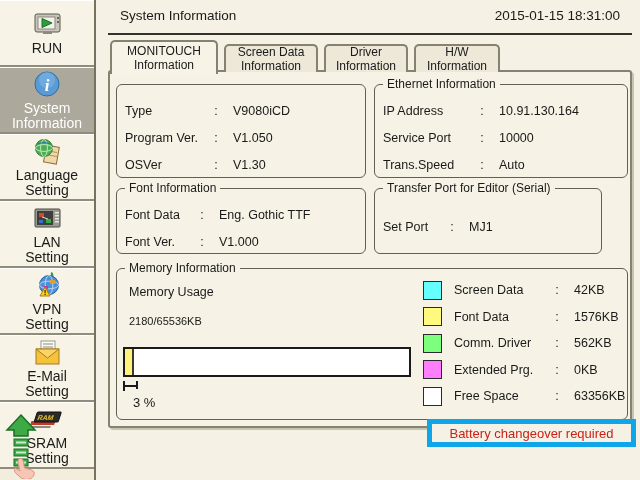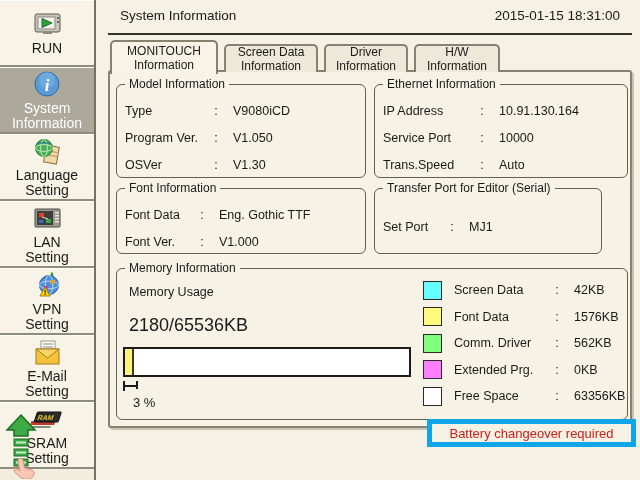--- a/index.html
+++ b/index.html
@@ -54,21 +54,21 @@
   .g-xfer   .lbl{width:62px;} .g-xfer   .col{width:14px;}
   .g-model{left:6px;top:12px;width:250px;height:94px;}
   .g-eth{left:264px;top:12px;width:254px;height:94px;}
   .g-font{left:6px;top:116px;width:250px;height:66px;}
   .g-xfer{left:264px;top:116px;width:228px;height:66px;}
   .g-xfer .grp-rows{padding-top:24px;}
   .g-mem{left:6px;top:196px;width:512px;height:152px;}
 
   
   .mem-usage-label{position:absolute;left:12px;top:16px;font-size:12.5px;text-align:center;}
-  .mem-usage-value{position:absolute;left:12px;top:46px;font-size:18px;}
+  .mem-usage-value{position:absolute;left:12px;top:46px;font-size:11px;}
   .mem-bar{position:absolute;left:6px;top:78px;width:288px;height:30px;box-sizing:border-box;
     border:2px solid #1A1A1A;background:#FFFFFF;}
   .mem-bar-fill{height:100%;background:#FFF27A;border-right:2px solid #3A3A30;box-sizing:border-box;}
   .mem-marker{position:absolute;left:6px;top:112px;width:15px;height:10px;}
   .mem-marker .tickL{position:absolute;left:0;top:0;width:2px;height:10px;background:#1A1A1A;}
   .mem-marker .tickR{position:absolute;right:0;top:0;width:2px;height:8px;background:#1A1A1A;}
   .mem-marker .hline{position:absolute;left:2px;right:2px;top:4px;height:2px;background:#1A1A1A;}
   .mem-percent{position:absolute;left:16px;top:126px;font-size:13px;}
   .legend{position:absolute;left:306px;top:8px;}
   .leg-row{display:flex;align-items:center;height:26.5px;font-size:12.5px;}
@@ -232,21 +232,20 @@
       </div>
       <div class="tab t4">
         <span>H/W</span>
         <span>Information</span>
       </div>
     </div>
 
     <div class="panel">
 
       <div class="grp g-model">
-        <div class="grp-title">Model Information</div>
         <div class="grp-rows">
           <div class="row">
             <span class="lbl">Type</span>
             <span class="col">:</span>
             <span class="val">V9080iCD</span>
           </div>
           <div class="row">
             <span class="lbl">Program Ver.</span>
             <span class="col">:</span>
             <span class="val">V1.050</span>

